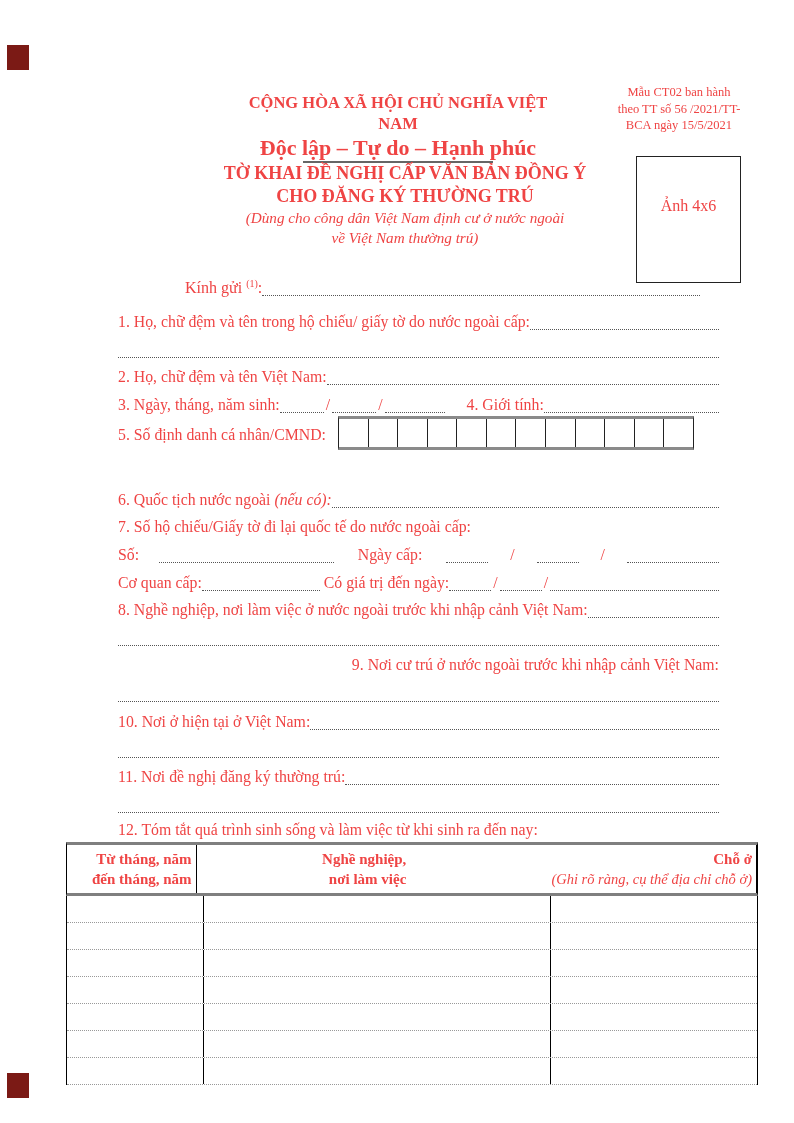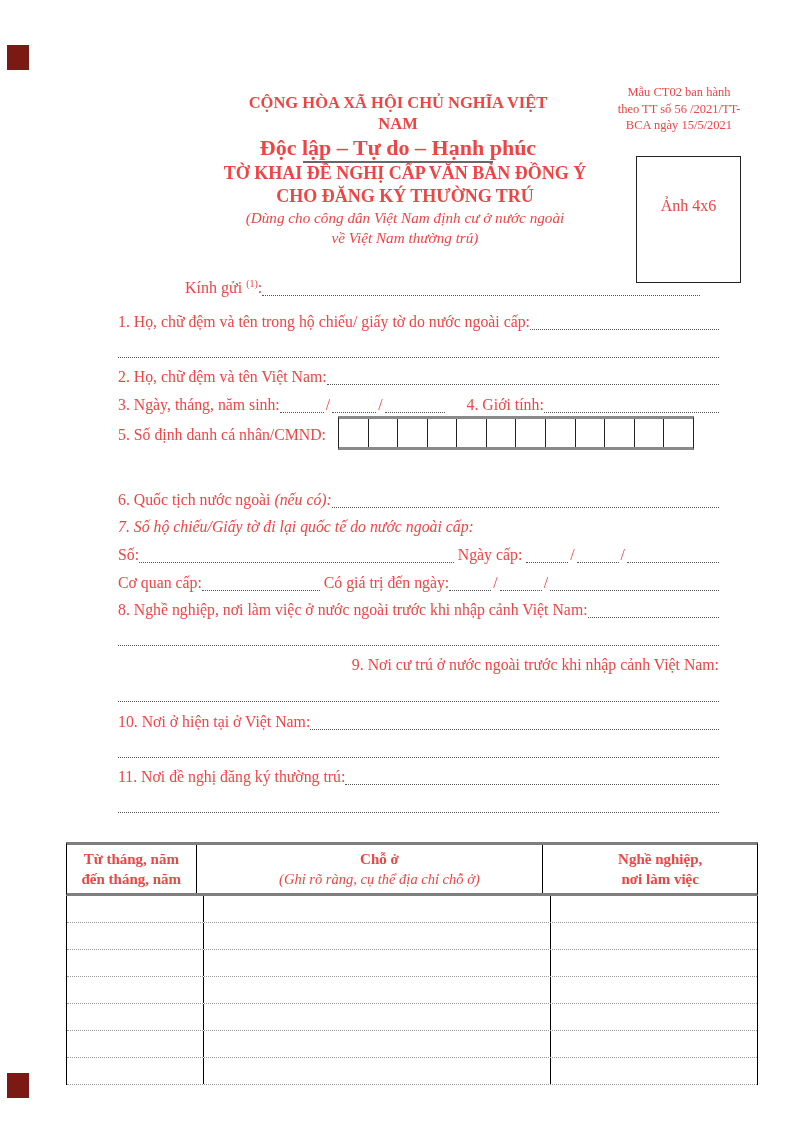--- a/index.html
+++ b/index.html
@@ -43,21 +43,21 @@
   sup { font-size:10px; vertical-align:super; line-height:0; }
 
   .id-grid { position:absolute; left:338px; top:404px; width:356px; height:34px;
              display:flex; border-top:3px solid #8a8a8a; border-bottom:3px solid #8a8a8a;
              border-left:1.5px solid #222; border-right:1.5px solid #222; }
   .id-cell { flex:1 1 0; border-right:1.5px solid #222; }
   .id-cell:last-child { border-right:none; }
 
   .ftable { position:absolute; left:66px; top:830px; width:692px; font-size:15px; }
   .thead { display:flex; border-top:3px solid #7f7f7f; border-bottom:3px solid #7f7f7f;
-           border-left:1.5px solid #000; border-right:1.5px solid #000; text-align:center;gap:20px; }
+           border-left:1.5px solid #000; border-right:1.5px solid #000; text-align:right;gap:20px; }
   .th { padding:4px 4px; display:flex; flex-direction:column; justify-content:center; }
   .th .b { font-weight:bold; line-height:20px; }
   .th .i { font-style:italic; font-size:14.5px; line-height:20px; }
   .c1 { width:19.9%; }
   .c2 { width:50.3%; }
   .c3 { width:29.8%; }
   .bord-r { border-right:1.5px solid #000; }
   .tbody { border-left:1.5px solid #000; border-right:1.5px solid #000; }
   .trow { display:flex; height:27px; border-bottom:1px dotted #999; }
   .td { height:100%; }
@@ -141,24 +141,24 @@
     <div class="id-cell"></div>
     <div class="id-cell"></div>
   </div>
 
 
   <div class="line" style="top:473px;">
     <span><span>6. Quốc tịch nước ngoài </span><span class="note">(nếu có):</span></span>
     <div class="dots"></div>
   </div>
 
-  <div class="line" style="top:500px;font-style:italic;">
+  <div class="line" style="top:500px;">
     <span>7. Số hộ chiếu/Giấy tờ đi lại quốc tế do nước ngoài cấp:</span>
   </div>
-  <div class="line" style="top:528px;">
+  <div class="line" style="top:528px;gap:20px;">
     <span>Số:</span>
     <div class="dots"></div>
     <span> Ngày cấp: </span>
     <div class="dseg" style="width:42px;"></div>
     <span class="slash">/</span>
     <div class="dseg" style="width:42px;"></div>
     <span class="slash">/</span>
     <div class="dseg" style="width:92px;"></div>
   </div>
   <div class="line" style="top:556px;">
@@ -197,35 +197,38 @@
   </div>
 
   <div class="line" style="top:750px;">
     <span>11. Nơi đề nghị đăng ký thường trú:</span>
     <div class="dots"></div>
   </div>
   <div class="line" style="top:778px;">
     <div class="dots"></div>
   </div>
 
+  <div class="line" style="top:803px;">
+    <span>12. Tóm tắt quá trình sinh sống và làm việc từ khi sinh ra đến nay:</span>
+  </div>
 
   <div class="ftable">
     <div class="thead">
       <div class="th c1 bord-r">
         <div class="b">Từ tháng, năm</div>
         <div class="b">đến tháng, năm</div>
       </div>
+      <div class="th c3">
+        <div class="b">Nghề nghiệp,</div>
+        <div class="b">nơi làm việc</div>
+      </div>
       <div class="th c2 bord-r">
         <div class="b">Chỗ ở</div>
         <div class="i">(Ghi rõ ràng, cụ thể địa chỉ chỗ ở)</div>
       </div>
-      <div class="th c3">
-        <div class="b">Nghề nghiệp,</div>
-        <div class="b">nơi làm việc</div>
-      </div>
     </div>
     <div class="tbody">
       <div class="trow">
         <div class="td c1 bord-r"></div>
         <div class="td c2 bord-r"></div>
         <div class="td c3"></div>
       </div>
       <div class="trow">
         <div class="td c1 bord-r"></div>
         <div class="td c2 bord-r"></div>

